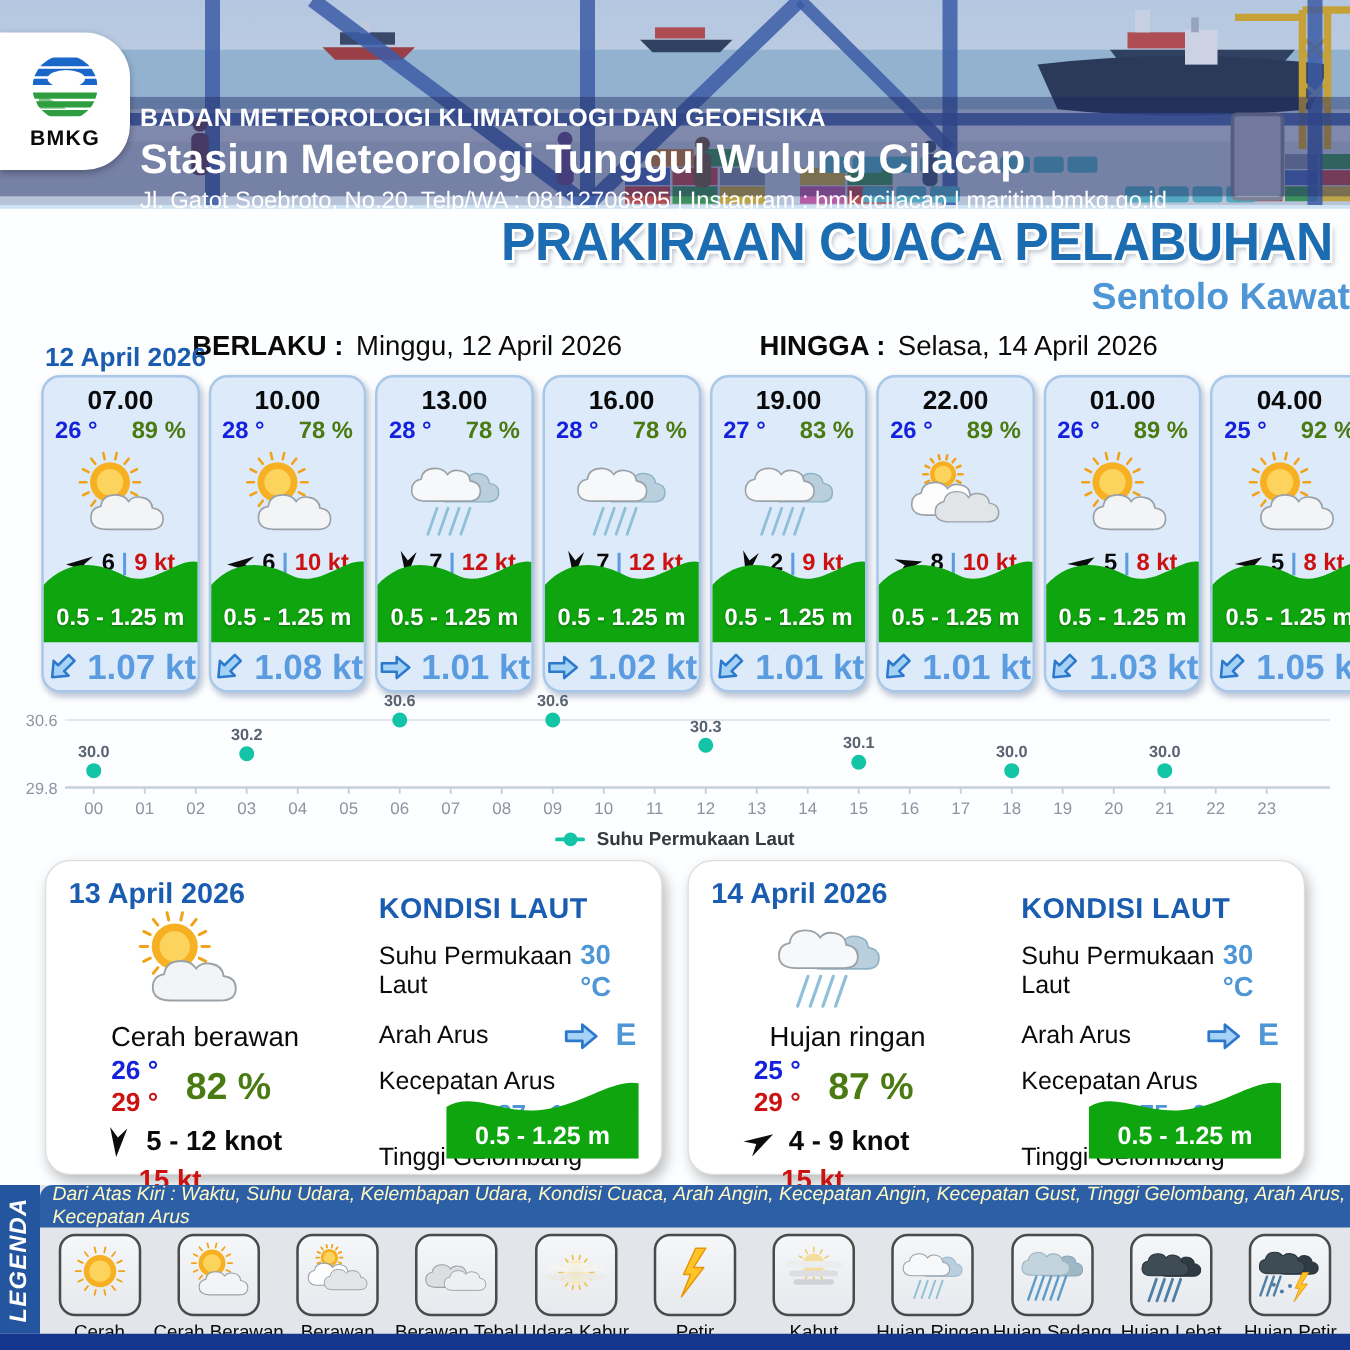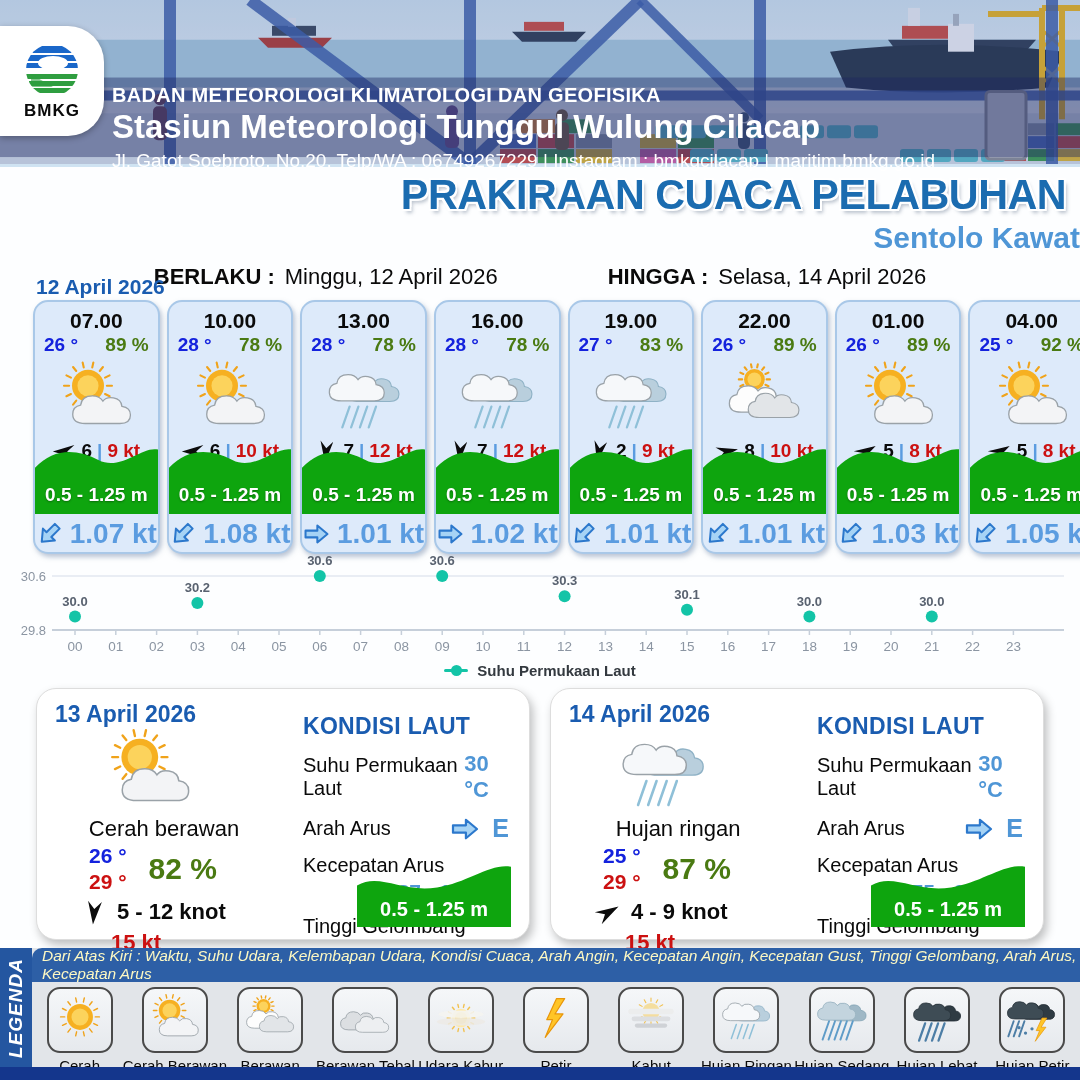--- a/index.html
+++ b/index.html
@@ -222,21 +222,21 @@
         <circle cx="160" cy="100" r="6" fill="#6d4458"></circle>
           <rect x="153" y="107" width="14" height="34" rx="5" fill="#6d4458"></rect>
       </g>
 
       <rect x="0" y="0" width="1080" height="165" fill="#4655a0" opacity=".2"></rect>
       <rect x="0" y="78" width="1080" height="80" fill="#1c2660" opacity=".42"></rect>
     </svg>
     <div class="hdr-text">
       <div class="agency">BADAN METEOROLOGI KLIMATOLOGI DAN GEOFISIKA</div>
       <div class="station">Stasiun Meteorologi Tunggul Wulung Cilacap</div>
-      <div class="contact">Jl. Gatot Soebroto, No.20. Telp/WA : 06749267229 | Instagram : bmkgcilacap | maritim.bmkg.go.id</div>
+      <div class="contact">Jl. Gatot Soebroto, No.20. Telp/WA : 08112706805 | Instagram : bmkgcilacap | maritim.bmkg.go.id</div>
     </div>
     <div class="logo">
       <svg width="58" height="58" viewBox="0 0 58 58">
         <defs>
             <clipPath id="lc">
               <circle cx="29" cy="29" r="26"></circle>
             </clipPath>
           </defs>
         <g clip-path="url(#lc)">
           <rect x="0" y="0" width="58" height="58" fill="#fff"></rect>

